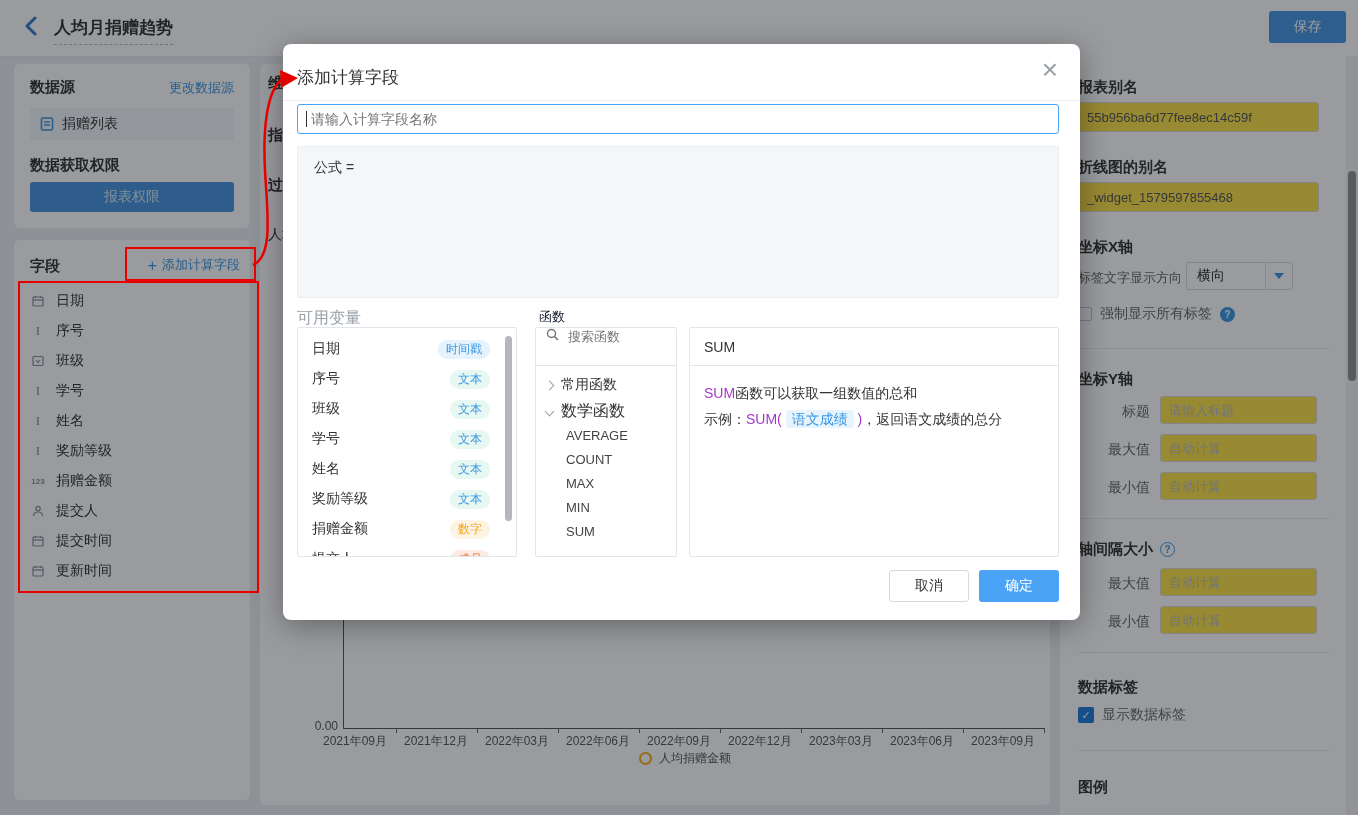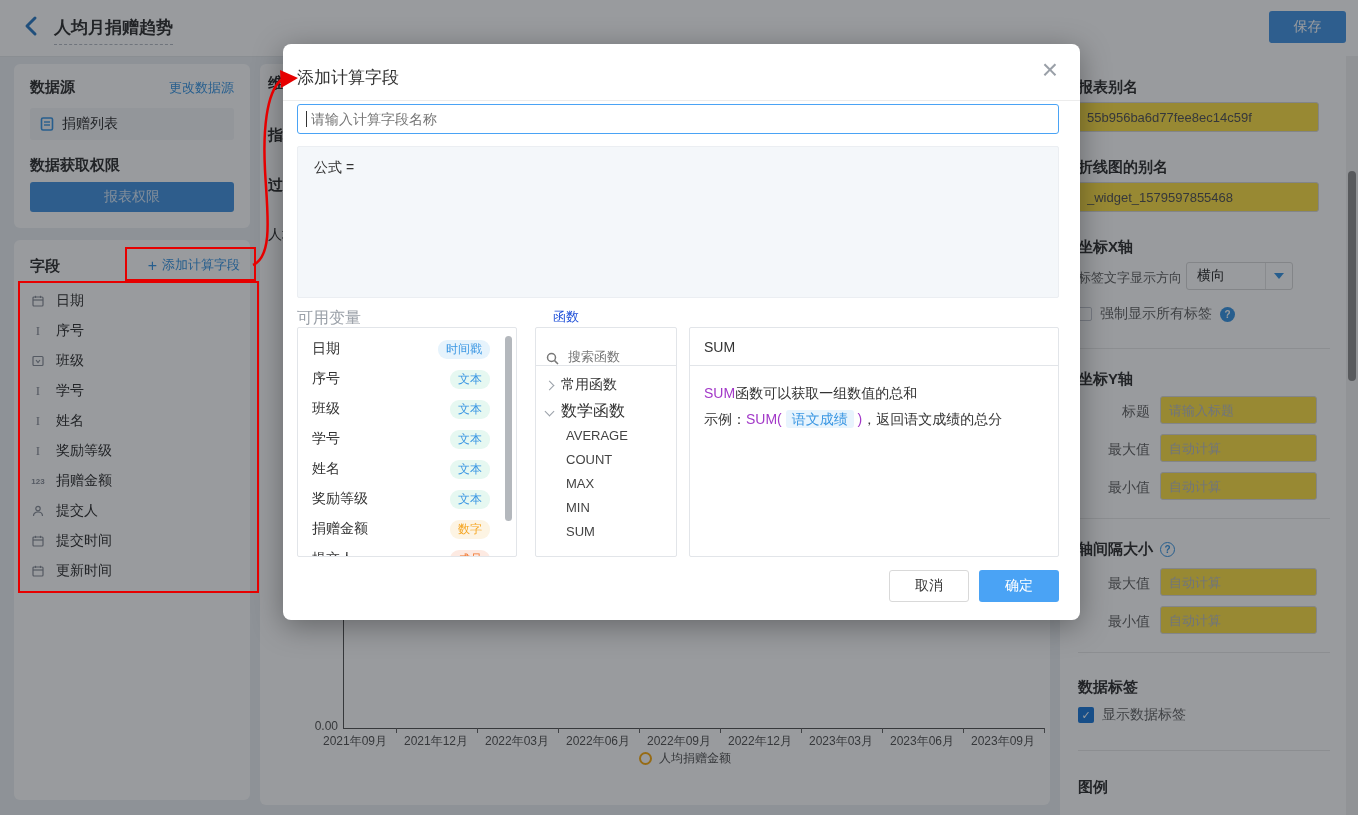--- a/index.html
+++ b/index.html
@@ -255,21 +255,21 @@
     <div class="abs" style="left:14px;top:60px;width:762px;height:30px;border:1px solid #4aa3f5;border-radius:3px;box-sizing:border-box;display:flex;align-items:center;background:#fff;">
       <span style="width:1px;height:16px;background:#333;margin-left:8px;"></span>
       <input style="border: none; outline: none; flex: 1 1 0%; font-size: 14px; color: rgb(51, 51, 51); padding: 0px 4px; font-family: &quot;Liberation Sans&quot;, &quot;DejaVu Sans&quot;, sans-serif;" placeholder="请输入计算字段名称">
     </div>
 
     <div class="abs" style="left:14px;top:102px;width:762px;height:152px;background:#f4f7fa;border:1px solid #ebeef2;border-radius:2px;box-sizing:border-box;">
       <span style="position:absolute;left:16px;top:12px;font-size:14px;color:#333;">公式 =</span>
     </div>
 
     <div class="abs" style="left:14px;top:264px;font-size:16px;color:#9aa0a8;">可用变量</div>
-    <div class="abs" style="left:270px;top:264px;font-size:13px;color:#1d4ed8;">函数</div>
+    <div class="abs" style="left:256px;top:264px;font-size:13px;color:#0f172a;">函数</div>
 
     <div class="panel" style="left:14px;top:283px;width:220px;height:230px;">
       <div style="padding-top:6px;">
         <div class="vrow">
             <span>日期</span>
             <span class="badge b-ts">时间戳</span>
           </div>
         <div class="vrow">
             <span>序号</span>
             <span class="badge b-text">文本</span>
@@ -296,21 +296,21 @@
           </div>
         <div class="vrow">
             <span>提交人</span>
             <span class="badge b-member">成员</span>
           </div>
       </div>
       <div style="position:absolute;right:4px;top:8px;width:7px;height:185px;background:#b4b8bd;border-radius:4px;"></div>
     </div>
 
     <div class="panel" style="left:252px;top:283px;width:142px;height:230px;">
-      <div style="height:37px;border-bottom:1px solid #e2e5e9;display:flex;align-items:flex-end;gap:7px;padding:0 10px;">
+      <div style="height:37px;border-bottom:1px solid #e2e5e9;display:flex;align-items:flex-start;gap:7px;padding:0 10px;">
         <svg width="13" height="13" viewBox="0 0 13 13">
           <circle cx="5.5" cy="5.5" r="4" fill="none" stroke="#777" stroke-width="1.5"></circle>
           <line x1="8.6" y1="8.6" x2="12" y2="12" stroke="#777" stroke-width="1.5"></line>
         </svg>
         <input style="border: none; outline: none; width: 90px; font-size: 13px; color: rgb(51, 51, 51); font-family: &quot;Liberation Sans&quot;, &quot;DejaVu Sans&quot;, sans-serif;" placeholder="搜索函数">
       </div>
       <div style="height:26px;display:flex;align-items:center;gap:8px;padding-left:10px;margin-top:6px;cursor:pointer;">
         <span class="chev chev-right"></span>
         <span style="font-size:14px;color:#333;">常用函数</span>
       </div>

